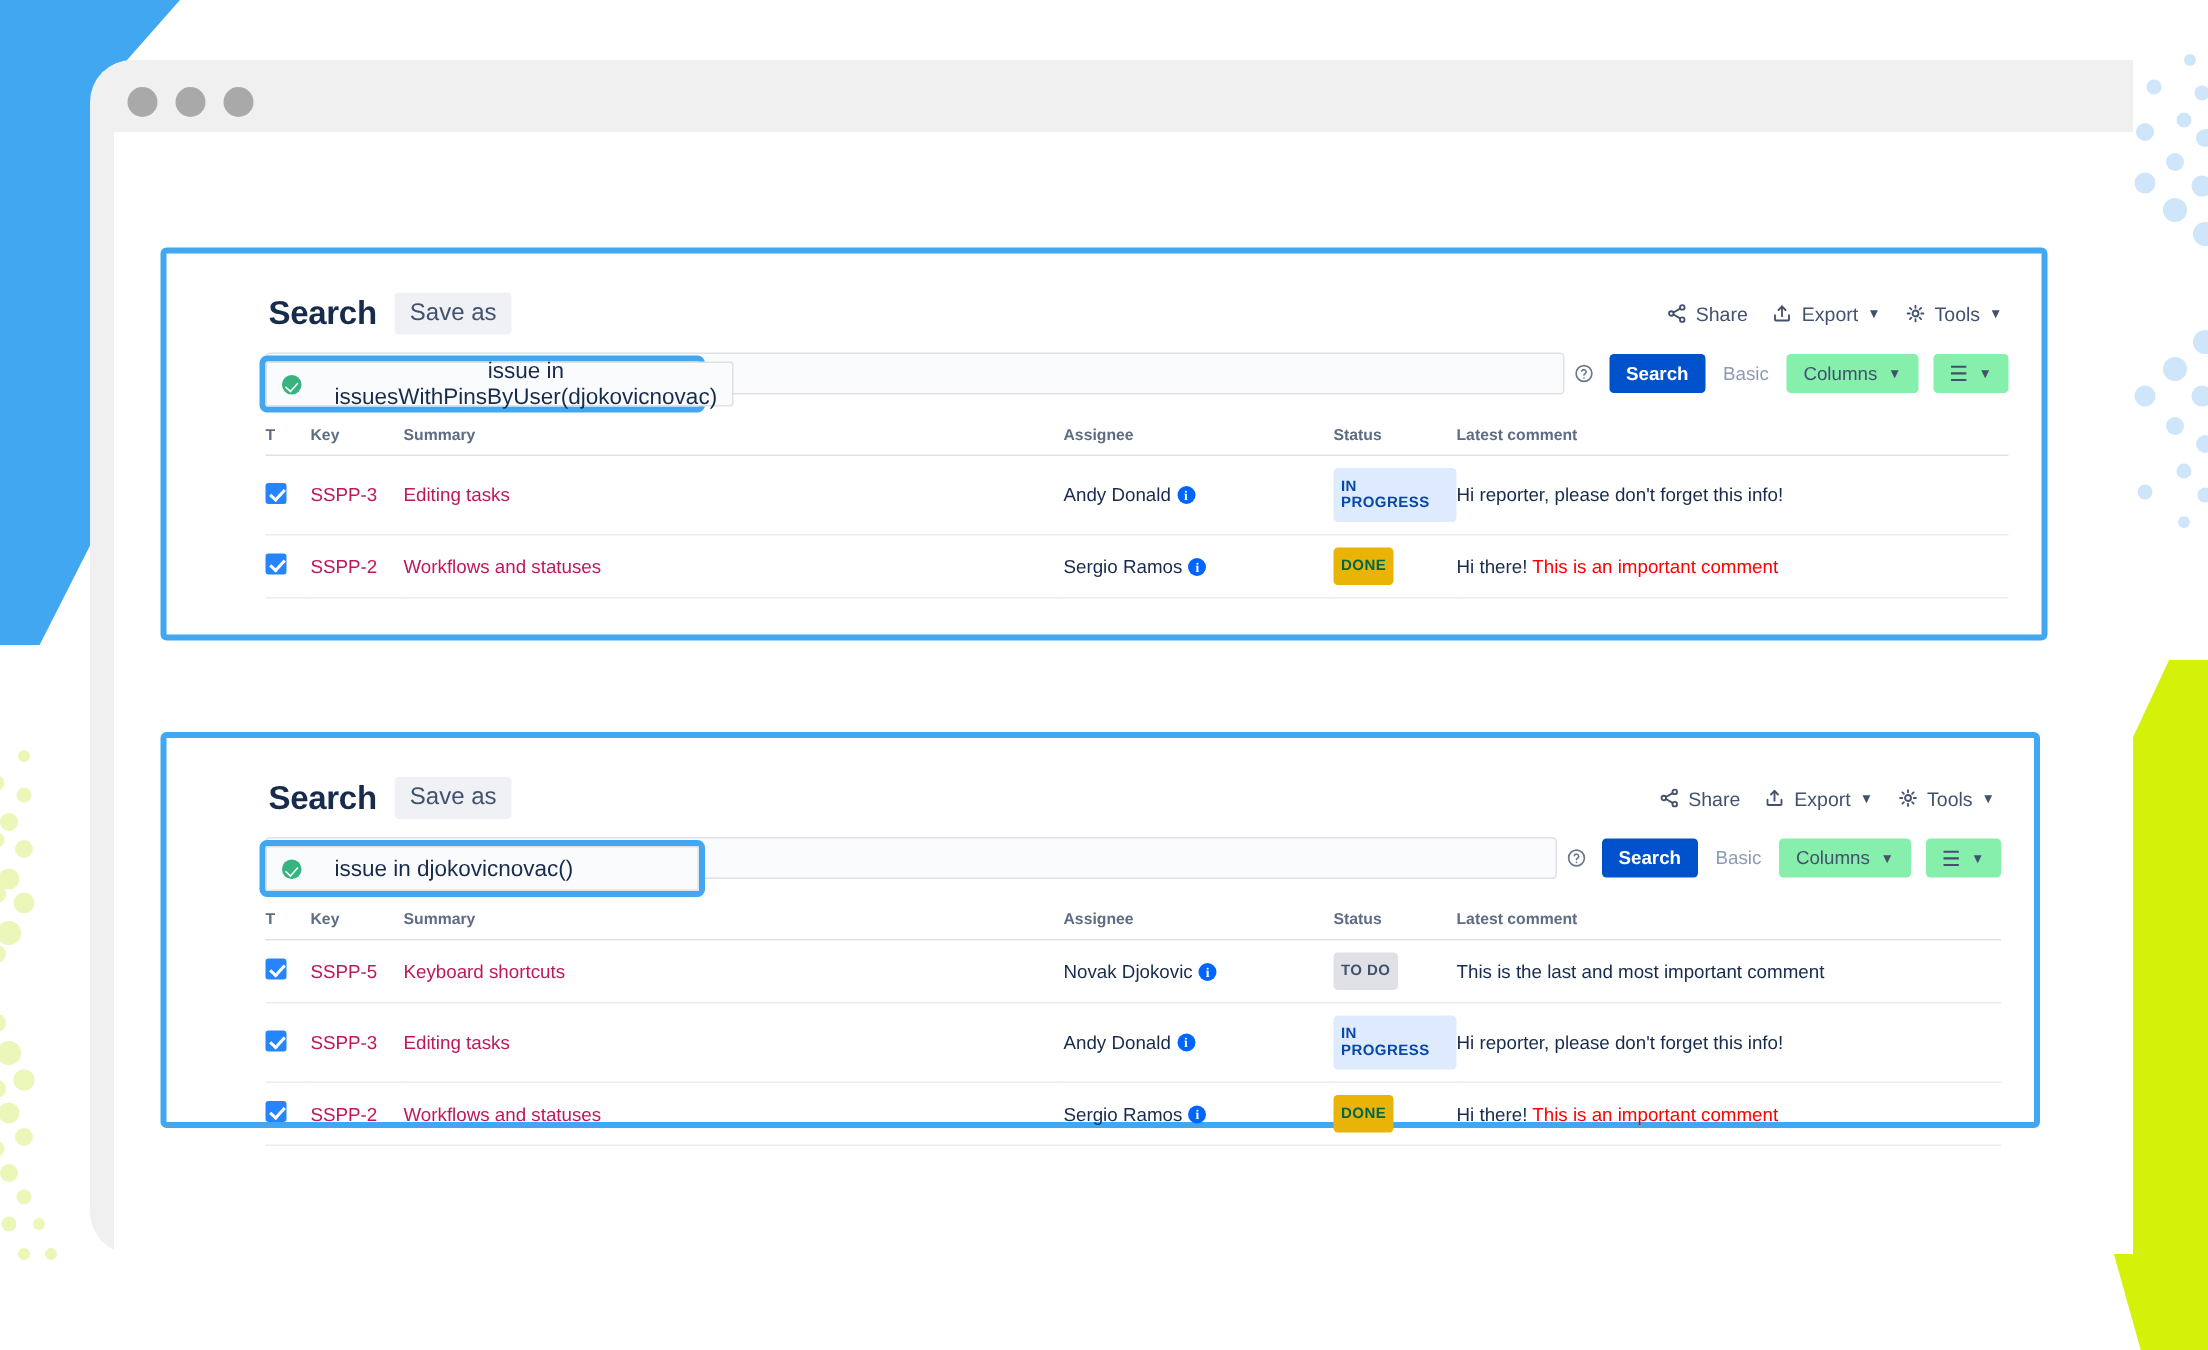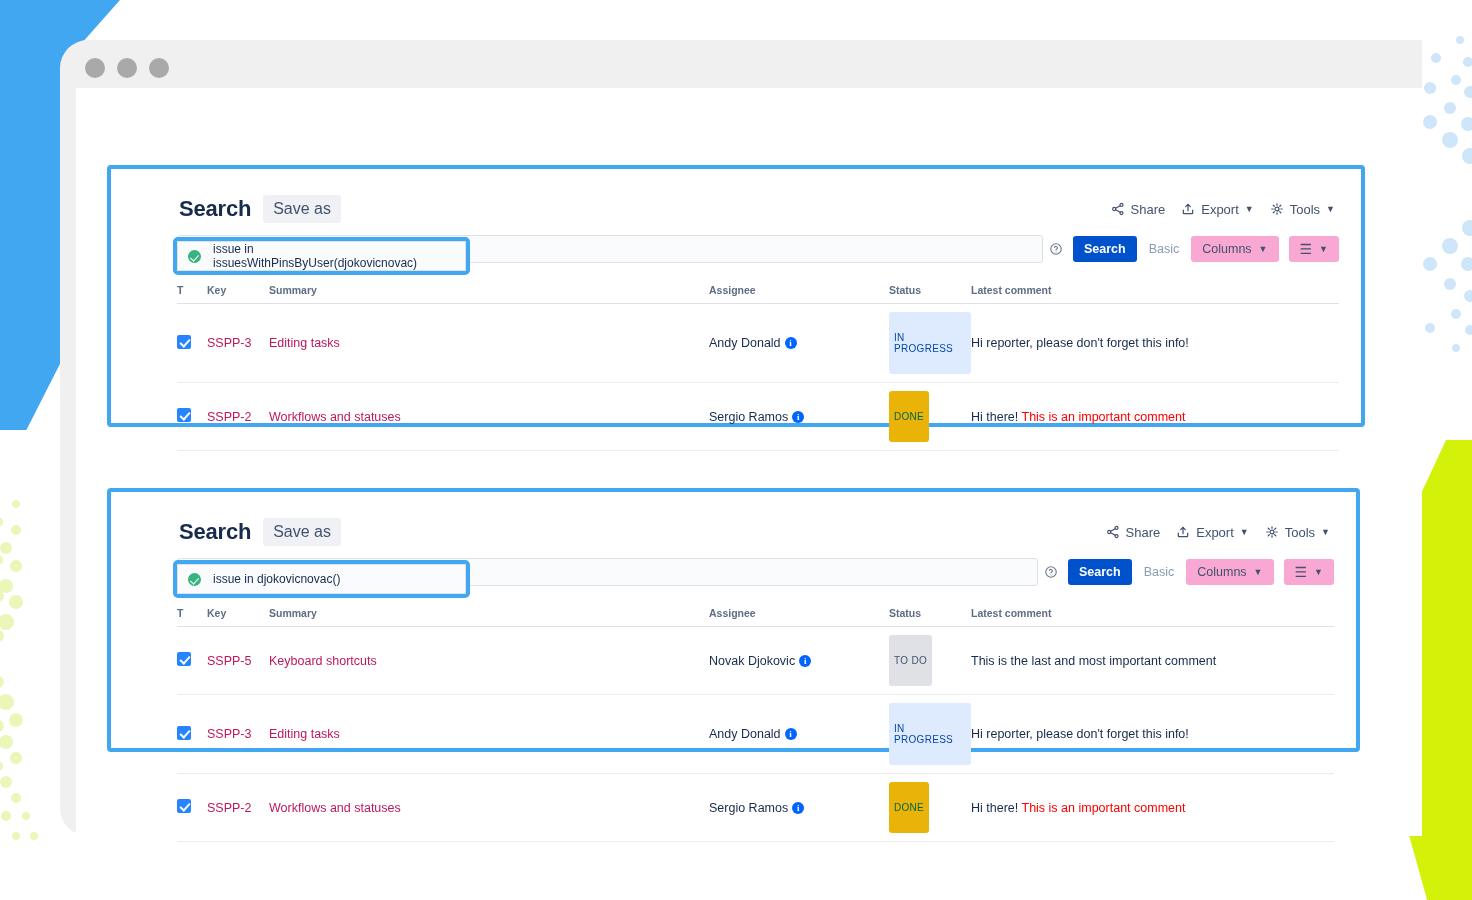--- a/index.html
+++ b/index.html
@@ -105,43 +105,43 @@
   }
   .qbtns { display: flex; align-items: center; gap: 10px; padding-left: 4px; }
   .btn-search {
     background: #0052cc; color: #fff; font-size: 12.5px; font-weight: bold;
     border: none; border-radius: 3px; padding: 6px 11px; cursor: pointer;
   }
   .btn-basic {
     color: #8c9bb5; font-size: 12.5px; cursor: pointer; padding: 0 2px;
   }
   .btn-grey {
-    background: #f9a8d4; color: #42526e; font-size: 12.5px;
+    background: #86efac; color: #42526e; font-size: 12.5px;
     border: none; border-radius: 3px; padding: 6px 11px; cursor: pointer;
     display: flex; align-items: center; gap: 7px;
   }
   .hamburger { display: inline-block; line-height: 1; font-size: 14px; }
 
   
   .jql-highlight {
     position: absolute;
     border: 4px solid #41a7f0;
     border-radius: 5px;
     background: #ffffff;
     display: flex; align-items: center;
     padding: 0 0 0 0;
   }
   .jql-inner {
     flex: 1; height: 100%;
     background: #fafbfc;
     border: 1px solid #dfe1e6;
     border-radius: 2px;
-    display: flex; align-items: center; gap: 12px;
+    display: flex; align-items: center; gap: 22px;
     padding: 0 10px;
-    font-size: 12px; color: #172b4d;
+    font-size: 15px; color: #172b4d; text-align: center;
   }
   .valid-dot {
     width: 13px; height: 13px; border-radius: 50%;
     background: #36b37e; position: relative; flex: 0 0 auto;
   }
   .valid-dot:after {
     content: ""; position: absolute; left: 3.5px; top: 3px;
     width: 4px; height: 7px; border: solid #fff;
     border-width: 0 1.6px 1.6px 0; transform: rotate(42deg);
   }
@@ -175,22 +175,22 @@
     border-width: 0 2px 2px 0; transform: rotate(42deg);
   }
   .info-i {
     display: inline-block; width: 12px; height: 12px; border-radius: 50%;
     background: #0065ff; color: #fff; font-size: 9px; font-weight: bold;
     text-align: center; line-height: 12px; margin-left: 4px;
     font-family: "Liberation Serif", serif; cursor: pointer;
     vertical-align: 1px;
   }
   .lozenge {
-    display: inline-block; font-size: 10px; font-weight: normal;
-    padding: 20px 5px; border-radius: 3px; letter-spacing: 0.3px;
+    display: inline-block; font-size: 10px; font-weight: bold;
+    padding: 7px 5px; border-radius: 3px; letter-spacing: 0.3px;
   }
   .lz-todo        { background: #dfe1e6; color: #42526e; }
   .lz-inprogress  { background: #deebff; color: #0747a6; }
   .lz-done        { background: #eab308; color: #006644; }
   .cmt-red { color: #ff0000; }
 </style>
 </head>
 <body>
 
 <div class="stage">

